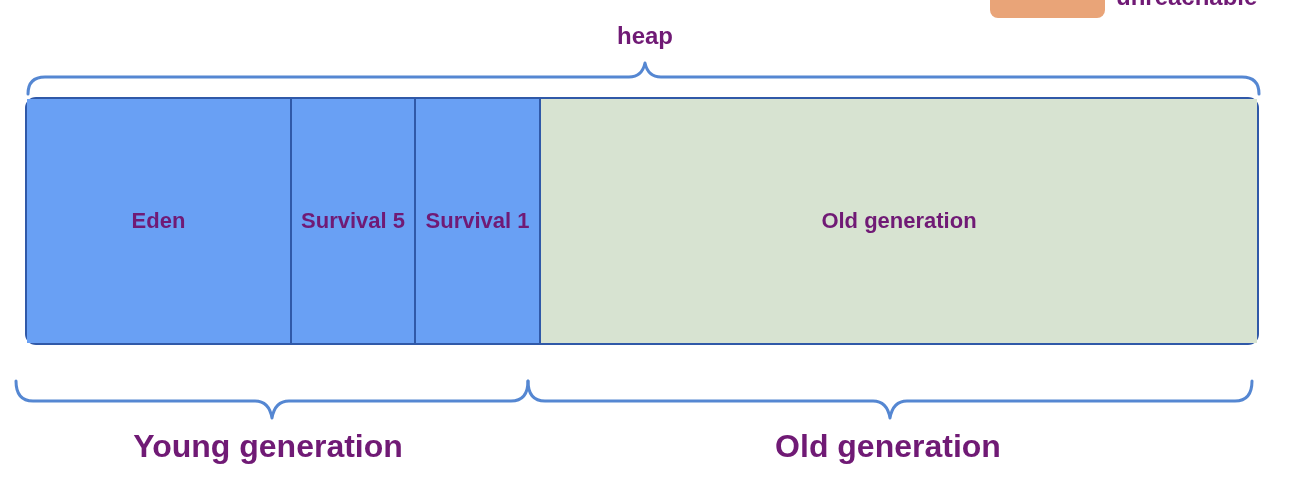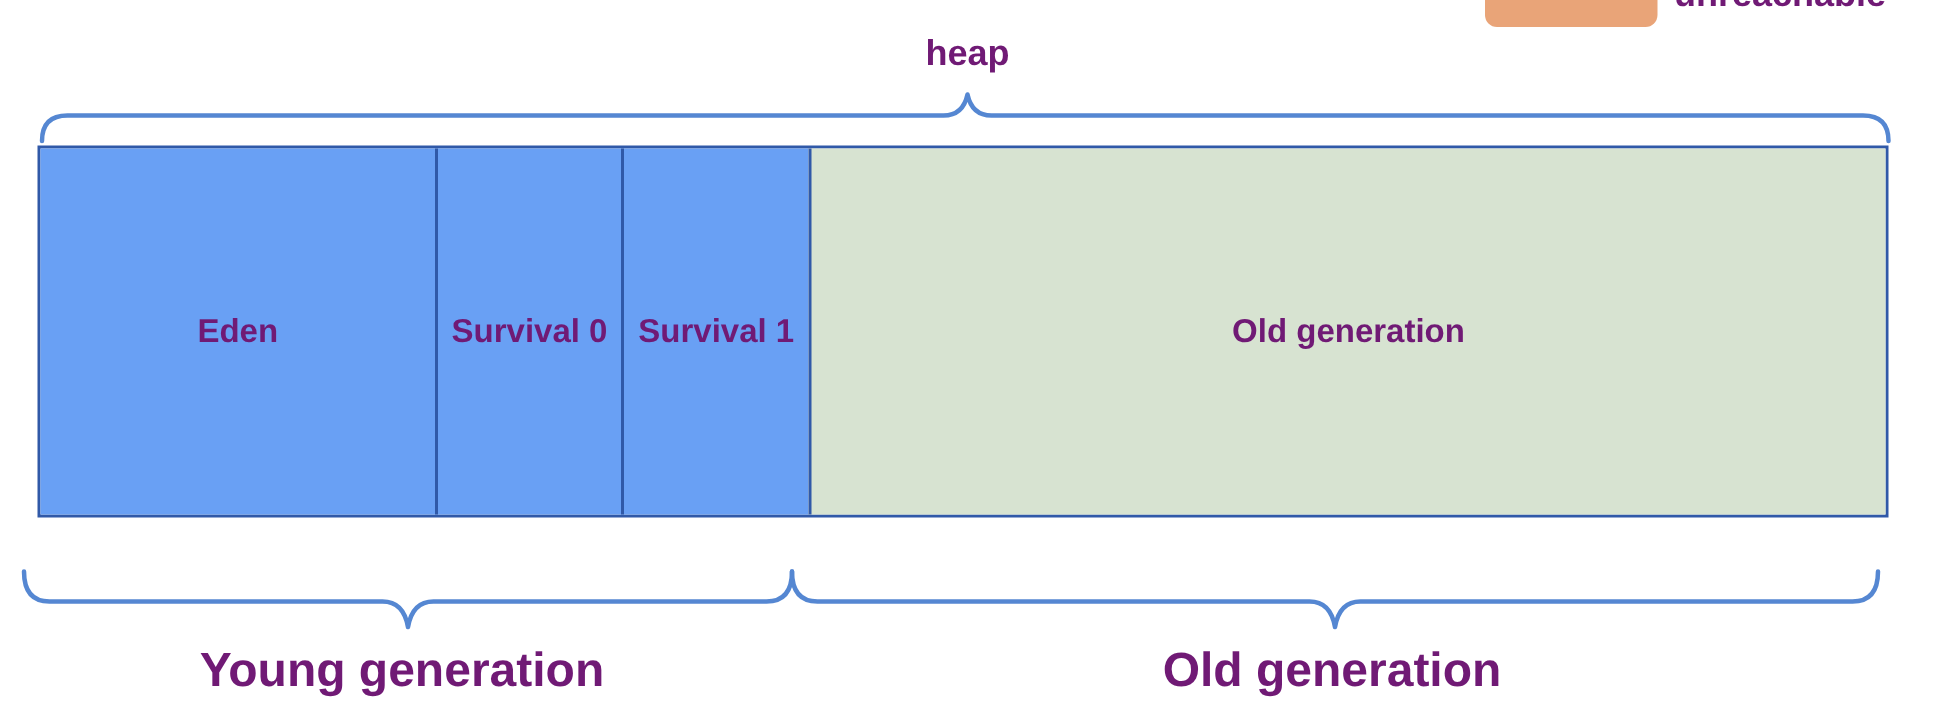--- a/index.html
+++ b/index.html
@@ -106,28 +106,28 @@
   <div class="legend-label">unreachable</div>
 
   <div class="heap-title">heap</div>
 
   <svg class="braces" viewBox="0 0 1289 478" xmlns="http://www.w3.org/2000/svg">
     <path d="M 28 94 Q 28 77 45 77 L 629 77 Q 642 77 645 63 Q 648 77 661 77 L 1242 77 Q 1259 77 1259 94" stroke="#5587D2"></path>
     <path d="M 16 381 Q 16 401 33 401 L 255 401 Q 269 401 272 418 Q 275 401 289 401 L 511 401 Q 528 401 528 381" stroke="#5587D2"></path>
     <path d="M 528 381 Q 528 401 545 401 L 873 401 Q 887 401 890 418 Q 893 401 907 401 L 1235 401 Q 1252 401 1252 381" stroke="#5587D2"></path>
   </svg>
 
-  <div class="heap-bar" style="border-color: rgb(48, 89, 168);">
+  <div class="heap-bar" style="border-color: rgb(48, 89, 168); border-radius: 11px;">
 
     <div class="heap-section sec-eden" style="background-color: rgb(105, 160, 244); border-color: rgb(48, 89, 168);">
       <span>Eden</span>
     </div>
 
     <div class="heap-section sec-survival-0" style="background-color: rgb(105, 160, 244); border-color: rgb(48, 89, 168);">
-      <span>Survival 0</span>
+      <span>Survival 5</span>
     </div>
 
     <div class="heap-section sec-survival-1" style="background-color: rgb(105, 160, 244); border-color: rgb(48, 89, 168);">
       <span>Survival 1</span>
     </div>
 
     <div class="heap-section sec-old" style="background-color: rgb(215, 227, 209); border-color: rgb(48, 89, 168);">
       <span>Old generation</span>
     </div>
   </div>

